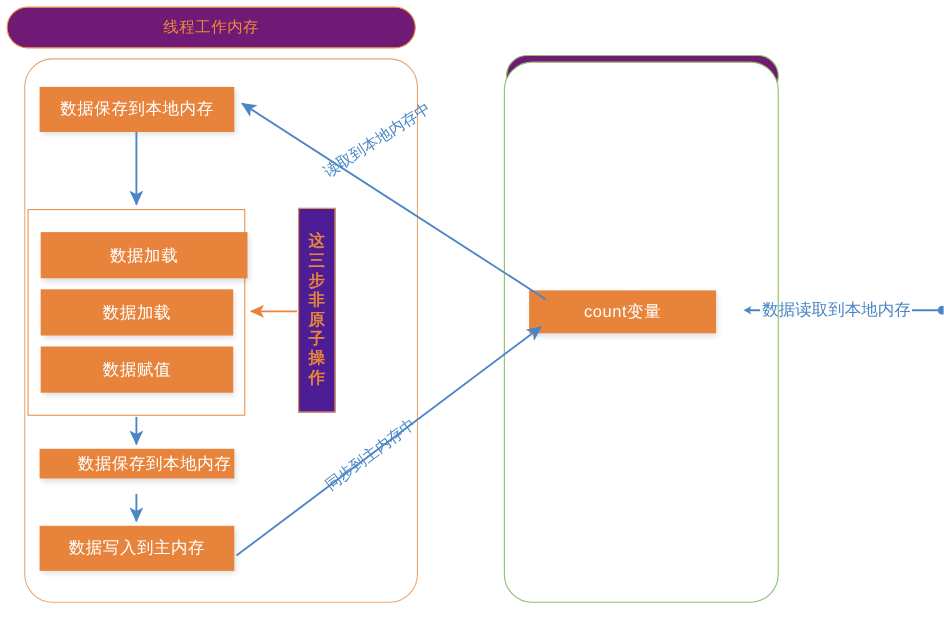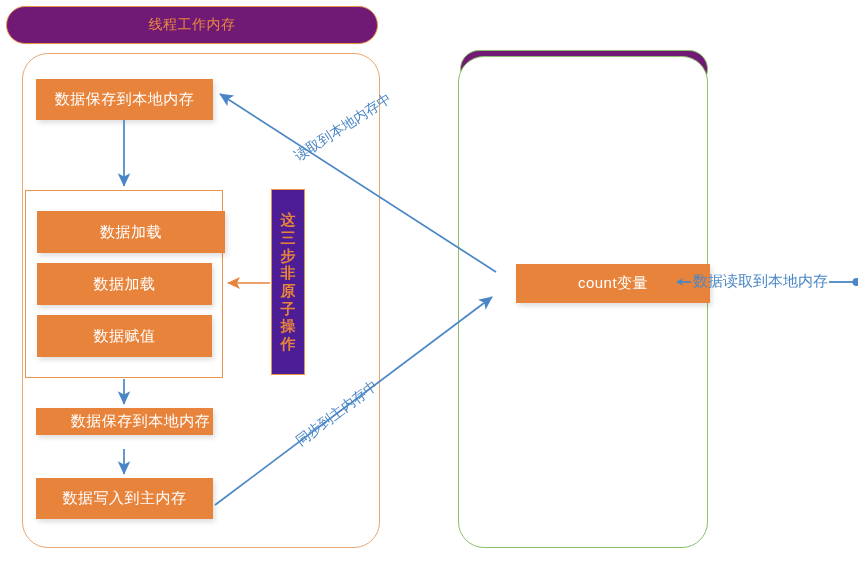--- a/index.html
+++ b/index.html
@@ -163,21 +163,21 @@
   <div class="obox" style="left:36px; top:478px; width:177px; height:41px;">
     <span>数据写入到主内存</span>
   </div>
 
   <div class="panel-header green" style="left:460px; top:6px; width:248px; height:38px;margin-top:44px;">
     <span>主内存</span>
   </div>
 
   <div class="panel-body green" style="left:458px; top:56px; width:250px; height:492px;"></div>
 
-  <div class="obox" style="left:516px; top:264px; width:194px; height:39px;">
+  <div class="obox" style="left:481px; top:264px; width:170px; height:39px;">
     <span>count变量</span>
   </div>
 
   <svg id="arrows" viewBox="0 0 858 561" xmlns="http://www.w3.org/2000/svg">
     <defs>
       <marker id="bluehead" markerWidth="9" markerHeight="9" refX="7.5" refY="4" orient="auto" markerUnits="strokeWidth">
         <path d="M0,0.3 L8,4 L0,7.7 L1.9,4 Z" fill="#4a86c5"></path>
       </marker>
       <marker id="orangehead" markerWidth="9" markerHeight="9" refX="7.5" refY="4" orient="auto" markerUnits="strokeWidth">
         <path d="M0,0.3 L8,4 L0,7.7 L1.9,4 Z" fill="#e8833c"></path>

